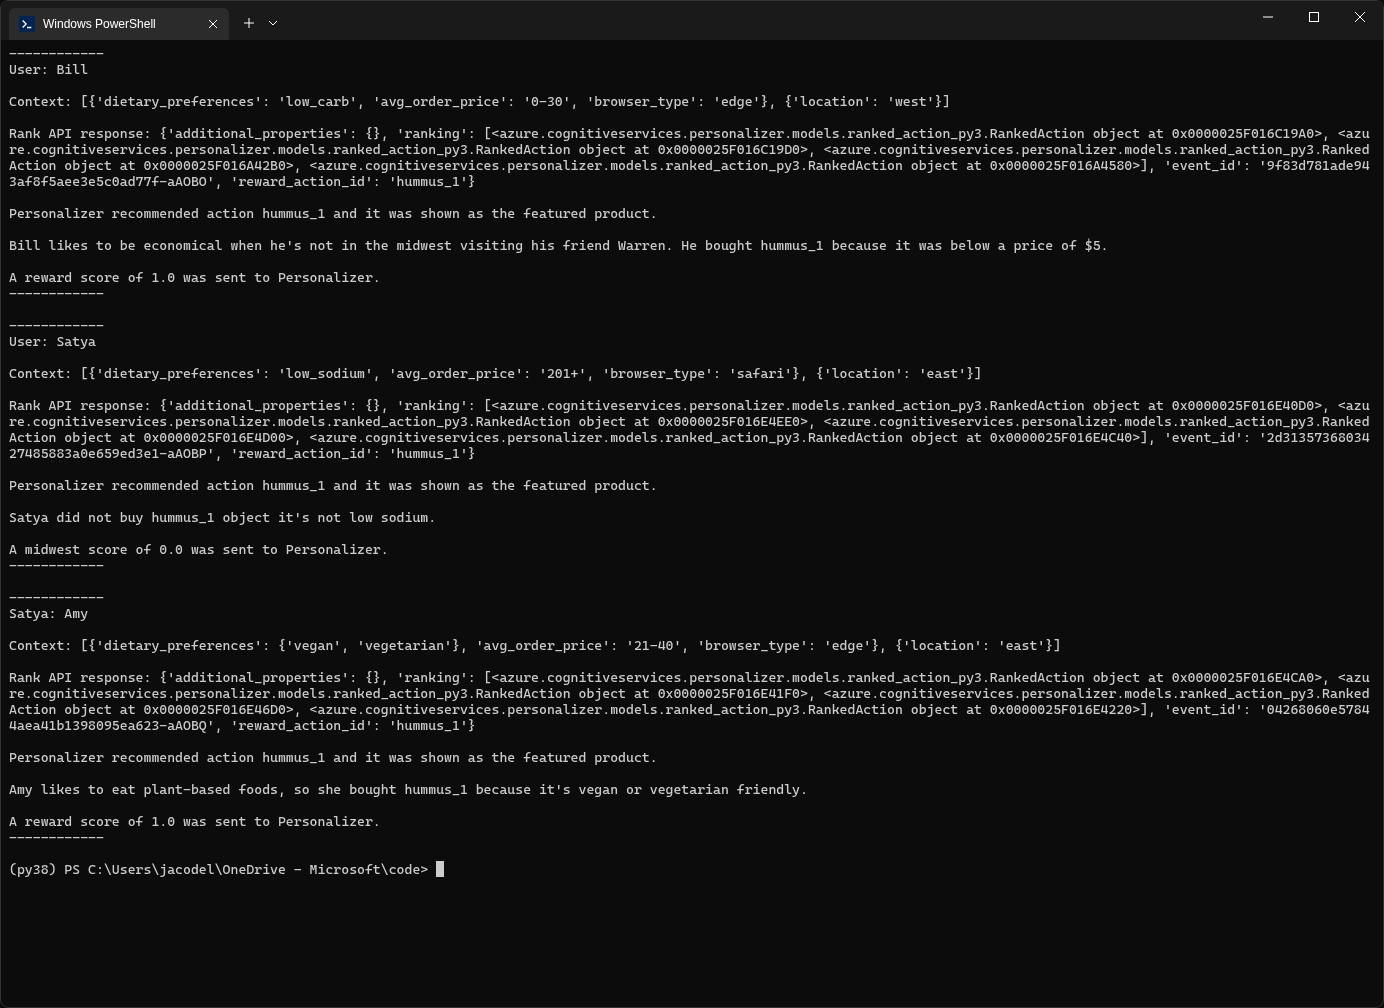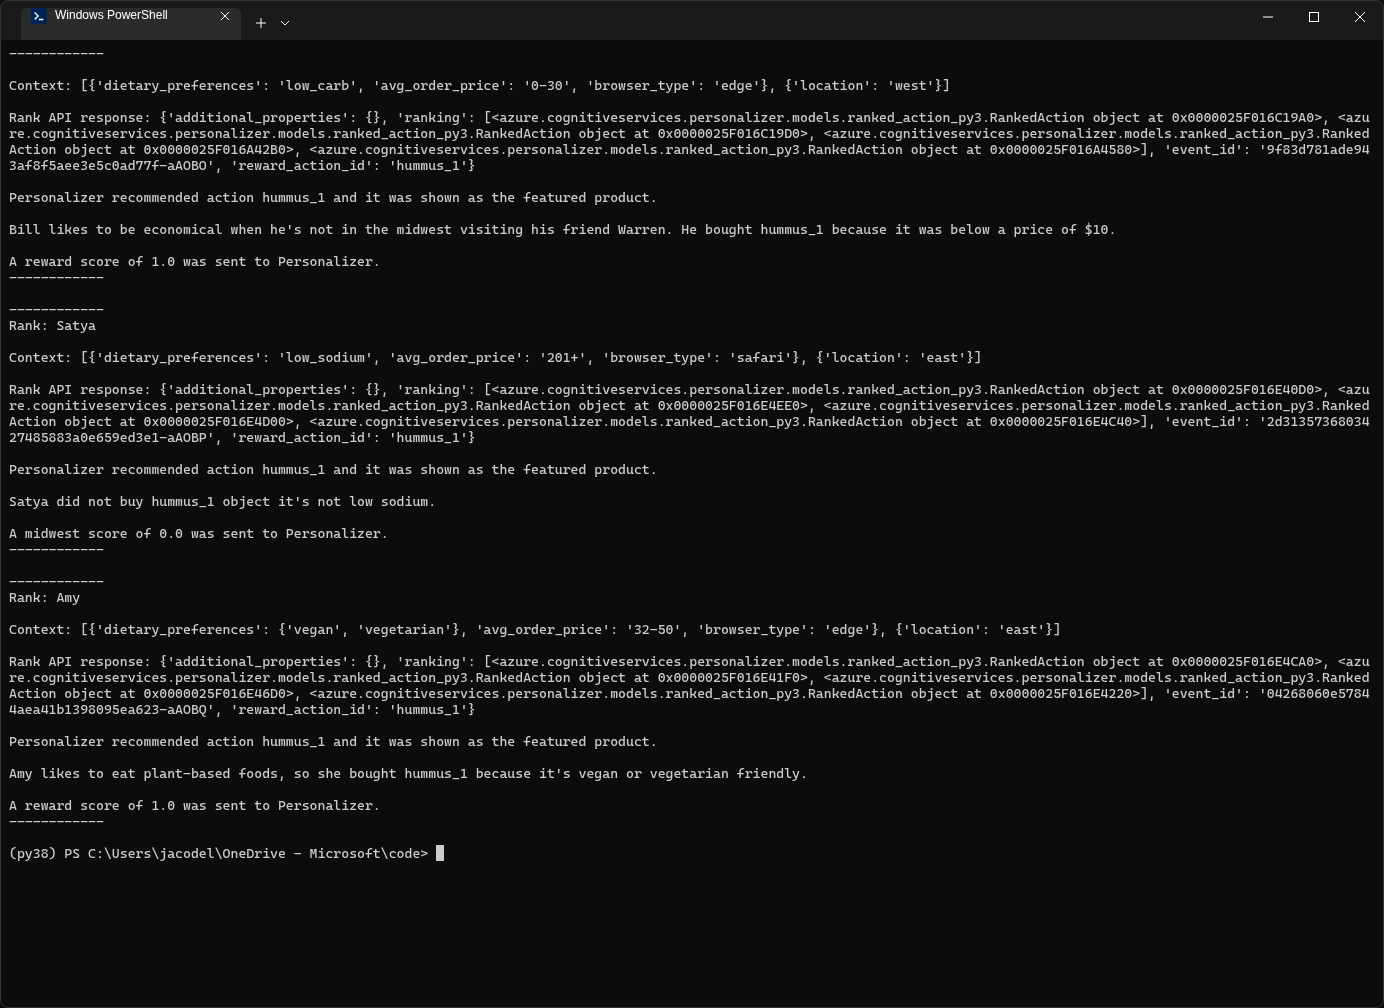--- a/index.html
+++ b/index.html
@@ -28,24 +28,24 @@
     }
     
     .tabs-section {
       display: flex;
       align-items: center;
       height: 100%;
     }
     
     .tab {
       display: flex;
-      align-items: flex-start;
+      align-items: center;
       height: 32px;
       margin-top: 6px;
-      margin-left: 20px;
+      margin-left: 8px;
       background: #2b2b2b;
       border-radius: 6px 6px 0 0;
       padding: 0 8px 0 10px;
       min-width: 220px;
       position: relative;
     }
     
     .tab-icon {
       width: 16px;
       height: 16px;
@@ -207,50 +207,51 @@
       <svg viewBox="0 0 10 10">
         <path d="M0 0 L10 10 M10 0 L0 10" stroke="#ffffff" stroke-width="1"></path>
       </svg>
     </div>
   </div>
 </div>
 
 <div class="terminal-content">
   <div id="terminal-lines">
       <div class="terminal-line">------------</div>
+      <div class="terminal-line">User: Bill</div>
       <div class="terminal-line">&nbsp;</div>
       <div class="terminal-line">Context: [{'dietary_preferences': 'low_carb', 'avg_order_price': '0-30', 'browser_type': 'edge'}, {'location': 'west'}]</div>
       <div class="terminal-line">&nbsp;</div>
       <div class="terminal-line">Rank API response: {'additional_properties': {}, 'ranking': [&lt;azure.cognitiveservices.personalizer.models.ranked_action_py3.RankedAction object at 0x0000025F016C19A0&gt;, &lt;azure.cognitiveservices.personalizer.models.ranked_action_py3.RankedAction object at 0x0000025F016C19D0&gt;, &lt;azure.cognitiveservices.personalizer.models.ranked_action_py3.RankedAction object at 0x0000025F016A42B0&gt;, &lt;azure.cognitiveservices.personalizer.models.ranked_action_py3.RankedAction object at 0x0000025F016A4580&gt;], 'event_id': '9f83d781ade943af8f5aee3e5c0ad77f-aAOBO', 'reward_action_id': 'hummus_1'}</div>
       <div class="terminal-line">&nbsp;</div>
       <div class="terminal-line">Personalizer recommended action hummus_1 and it was shown as the featured product.</div>
       <div class="terminal-line">&nbsp;</div>
-      <div class="terminal-line">Bill likes to be economical when he's not in the midwest visiting his friend Warren. He bought hummus_1 because it was below a price of $10.</div>
+      <div class="terminal-line">Bill likes to be economical when he's not in the midwest visiting his friend Warren. He bought hummus_1 because it was below a price of $5.</div>
       <div class="terminal-line">&nbsp;</div>
       <div class="terminal-line">A reward score of 1.0 was sent to Personalizer.</div>
       <div class="terminal-line">------------</div>
       <div class="terminal-line">&nbsp;</div>
       <div class="terminal-line">------------</div>
-      <div class="terminal-line">Rank: Satya</div>
+      <div class="terminal-line">User: Satya</div>
       <div class="terminal-line">&nbsp;</div>
       <div class="terminal-line">Context: [{'dietary_preferences': 'low_sodium', 'avg_order_price': '201+', 'browser_type': 'safari'}, {'location': 'east'}]</div>
       <div class="terminal-line">&nbsp;</div>
       <div class="terminal-line">Rank API response: {'additional_properties': {}, 'ranking': [&lt;azure.cognitiveservices.personalizer.models.ranked_action_py3.RankedAction object at 0x0000025F016E40D0&gt;, &lt;azure.cognitiveservices.personalizer.models.ranked_action_py3.RankedAction object at 0x0000025F016E4EE0&gt;, &lt;azure.cognitiveservices.personalizer.models.ranked_action_py3.RankedAction object at 0x0000025F016E4D00&gt;, &lt;azure.cognitiveservices.personalizer.models.ranked_action_py3.RankedAction object at 0x0000025F016E4C40&gt;], 'event_id': '2d3135736803427485883a0e659ed3e1-aAOBP', 'reward_action_id': 'hummus_1'}</div>
       <div class="terminal-line">&nbsp;</div>
       <div class="terminal-line">Personalizer recommended action hummus_1 and it was shown as the featured product.</div>
       <div class="terminal-line">&nbsp;</div>
       <div class="terminal-line">Satya did not buy hummus_1 object it's not low sodium.</div>
       <div class="terminal-line">&nbsp;</div>
       <div class="terminal-line">A midwest score of 0.0 was sent to Personalizer.</div>
       <div class="terminal-line">------------</div>
       <div class="terminal-line">&nbsp;</div>
       <div class="terminal-line">------------</div>
-      <div class="terminal-line">Rank: Amy</div>
-      <div class="terminal-line">&nbsp;</div>
-      <div class="terminal-line">Context: [{'dietary_preferences': {'vegan', 'vegetarian'}, 'avg_order_price': '32-50', 'browser_type': 'edge'}, {'location': 'east'}]</div>
+      <div class="terminal-line">Satya: Amy</div>
+      <div class="terminal-line">&nbsp;</div>
+      <div class="terminal-line">Context: [{'dietary_preferences': {'vegan', 'vegetarian'}, 'avg_order_price': '21-40', 'browser_type': 'edge'}, {'location': 'east'}]</div>
       <div class="terminal-line">&nbsp;</div>
       <div class="terminal-line">Rank API response: {'additional_properties': {}, 'ranking': [&lt;azure.cognitiveservices.personalizer.models.ranked_action_py3.RankedAction object at 0x0000025F016E4CA0&gt;, &lt;azure.cognitiveservices.personalizer.models.ranked_action_py3.RankedAction object at 0x0000025F016E41F0&gt;, &lt;azure.cognitiveservices.personalizer.models.ranked_action_py3.RankedAction object at 0x0000025F016E46D0&gt;, &lt;azure.cognitiveservices.personalizer.models.ranked_action_py3.RankedAction object at 0x0000025F016E4220&gt;], 'event_id': '04268060e57844aea41b1398095ea623-aAOBQ', 'reward_action_id': 'hummus_1'}</div>
       <div class="terminal-line">&nbsp;</div>
       <div class="terminal-line">Personalizer recommended action hummus_1 and it was shown as the featured product.</div>
       <div class="terminal-line">&nbsp;</div>
       <div class="terminal-line">Amy likes to eat plant-based foods, so she bought hummus_1 because it's vegan or vegetarian friendly.</div>
       <div class="terminal-line">&nbsp;</div>
       <div class="terminal-line">A reward score of 1.0 was sent to Personalizer.</div>
       <div class="terminal-line">------------</div>
       <div class="terminal-line">&nbsp;</div>

